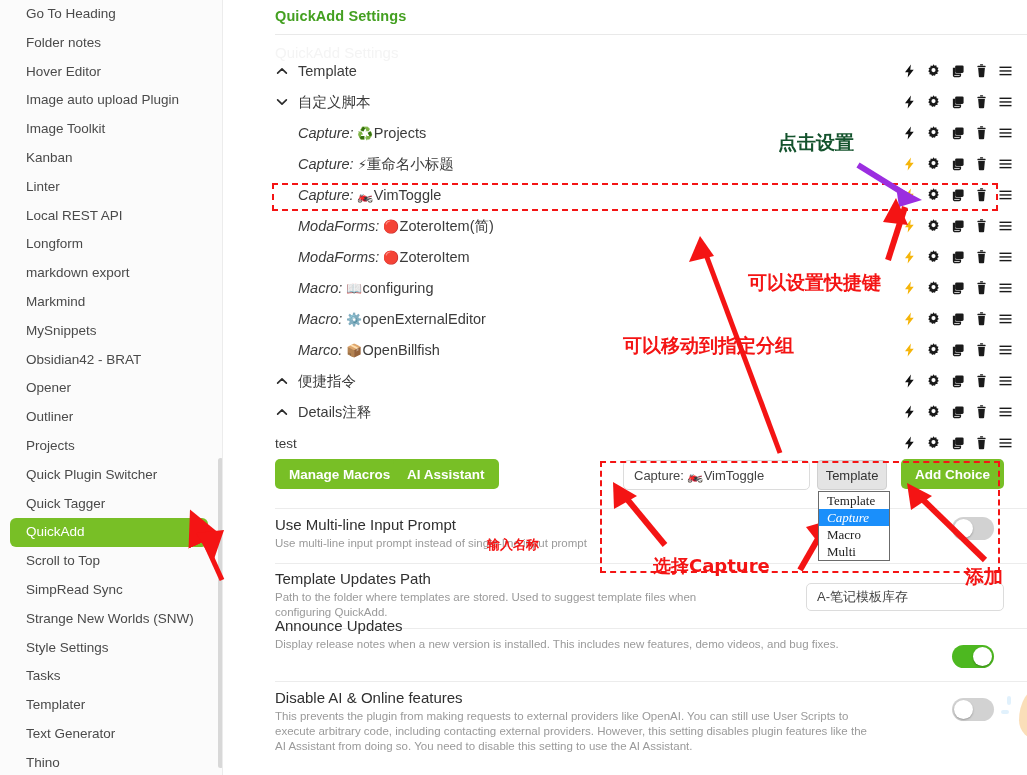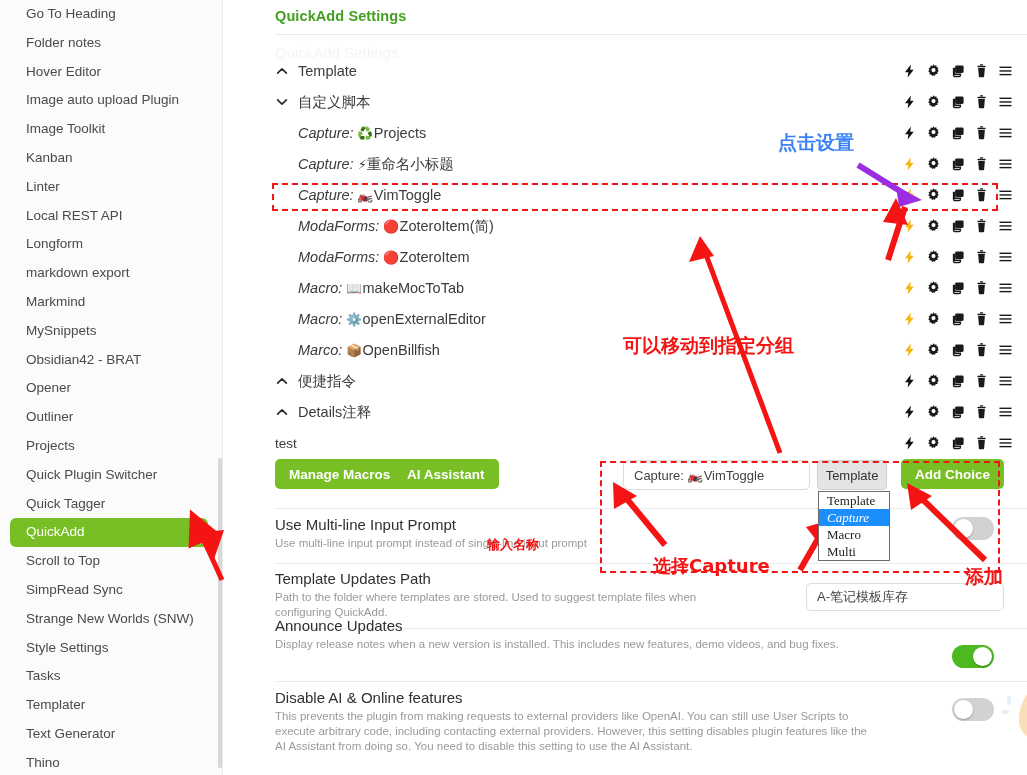--- a/index.html
+++ b/index.html
@@ -135,21 +135,21 @@
 
   
   .anno {
     position: absolute;
     font-family: "DejaVu Sans", sans-serif;
     font-weight: bold;
     z-index: 40;
     white-space: nowrap;
   }
   .anno.red   { color: #f41414; }
-  .anno.purple{ color: #3b82f6; }
+  .anno.purple{ color: #14532d; }
 
   svg.arrow-layer {
     position: absolute; left:0; top:0;
     width: 1027px; height: 775px;
     z-index: 35;
     pointer-events: none;
   }
 
   
   .btn {
@@ -581,21 +581,21 @@
             <span class="ic">
               <svg viewBox="0 0 16 16" width="15" height="15">
                 <rect x="1.6" y="3.3" width="12.8" height="1.5" fill="#1a1a1a"></rect>
                 <rect x="1.6" y="7.2" width="12.8" height="1.5" fill="#1a1a1a"></rect>
                 <rect x="1.6" y="11.1" width="12.8" height="1.5" fill="#1a1a1a"></rect>
               </svg>
             </span>
           </div>
         </div>
         <div class="row" style="top: 272px;">
-          <div class="label child"><span class="kind">Macro:</span><span class="emoji">📖</span><span>makeMocToTab</span></div>
+          <div class="label child"><span class="kind">Macro:</span><span class="emoji">📖</span><span>configuring</span></div>
           <div class="icons">
             <span class="ic">
               <svg viewBox="0 0 16 16" width="15" height="15">
                 <path d="M9.5 1 3.2 9.2h3.6L6 15l6.5-8.4H8.8L9.5 1z" fill="#f5b50a"></path>
               </svg>
             </span>
             <span class="ic">
               <svg viewBox="0 0 16 16" width="15" height="15">
                 <path d="M8 .8l1.1 1.6 1.9-.5.4 2 1.9.7-.9 1.8 1.3 1.5-1.6 1.2.3 2-2 .2-.9 1.8L8 12.4l-1.5 1-.9-1.8-2-.2.3-2L2.3 8.2l1.3-1.5-.9-1.8 1.9-.7.4-2 1.9.5L8 .8z" fill="#1a1a1a"></path>
                 <circle cx="8" cy="7" r="2.2" fill="#fff"></circle>
@@ -922,18 +922,19 @@
       <path d="M830,520 L806,527 L820,545 Z" fill="#f41414"></path>
     </g>
 
     <g>
       <path d="M985,560 L915,492" stroke="#f41414" stroke-width="6" fill="none"></path>
       <path d="M907,483 L911,510 L932,496 Z" fill="#f41414"></path>
     </g>
   </svg>
 
   <div class="anno purple" style="left:778px; top:130px; font-size:19px;">点击设置</div>
+  <div class="anno red" style="left:748px; top:270px; font-size:19px;">可以设置快捷键</div>
   <div class="anno red" style="left:623px; top:333px; font-size:19px;">可以移动到指定分组</div>
   <div class="anno red" style="left:487px; top:536px; font-size:13px;">输入名称</div>
   <div class="anno red" style="left:653px; top:554px; font-size:18px;">选择Capture</div>
   <div class="anno red" style="left:965px; top:564px; font-size:19px;">添加</div>
 
 </div>
 
 </body></html>

